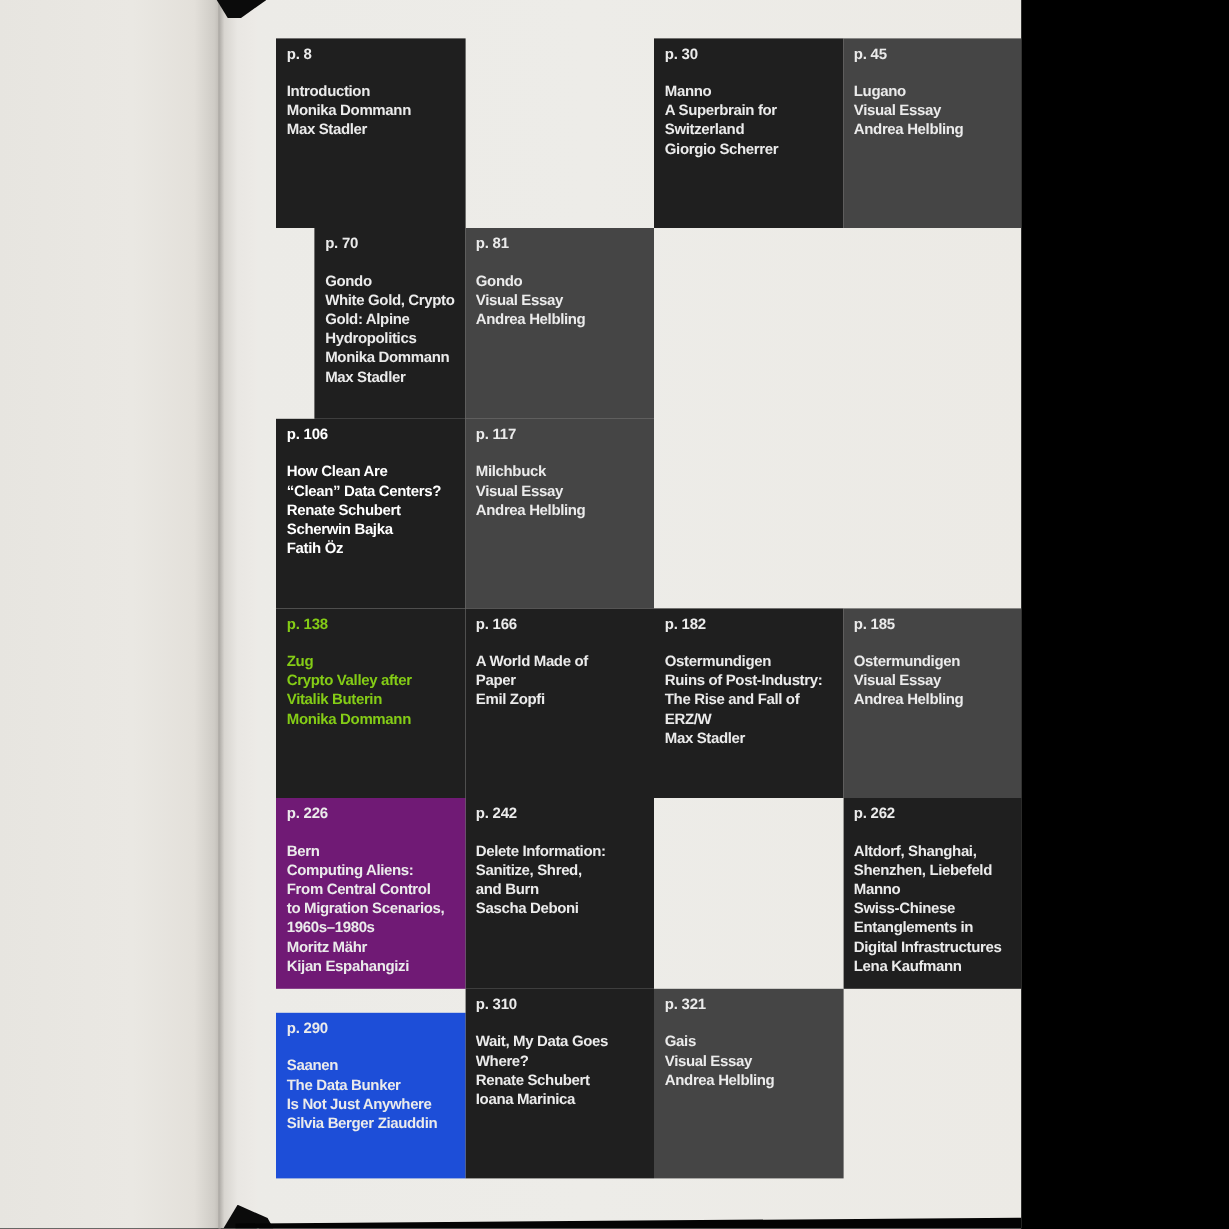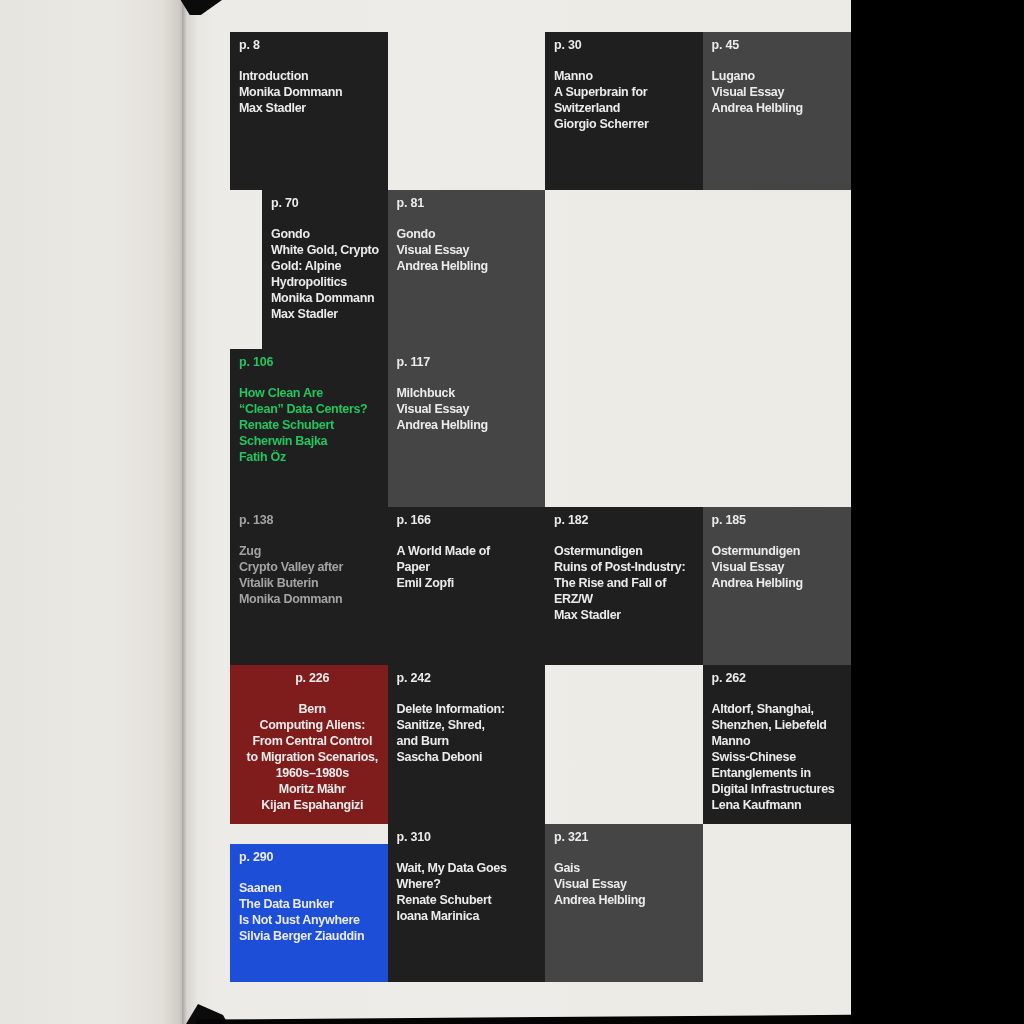--- a/index.html
+++ b/index.html
@@ -111,35 +111,35 @@
         <div class="tline">Hydropolitics</div>
         <div class="tline">Monika Dommann</div>
         <div class="tline">Max Stadler</div>
       </div>
       <div class="cell" style="grid-area: 2 / 2; background: rgb(69, 69, 69); color: rgb(235, 235, 235);">
         <div class="plabel">p. 81</div>
         <div class="tline">Gondo</div>
         <div class="tline">Visual Essay</div>
         <div class="tline">Andrea Helbling</div>
       </div>
-      <div class="cell" style="grid-area: 3 / 1; background: rgb(31, 31, 31); color: #22c55e;">
+      <div class="cell" style="grid-area: 3 / 1; background: rgb(31, 31, 31); color: #ffffff;">
         <div class="plabel">p. 106</div>
         <div class="tline">How Clean Are</div>
         <div class="tline">“Clean” Data Centers?</div>
         <div class="tline">Renate Schubert</div>
         <div class="tline">Scherwin Bajka</div>
         <div class="tline">Fatih Öz</div>
       </div>
       <div class="cell" style="grid-area: 3 / 2; background: rgb(69, 69, 69); color: rgb(235, 235, 235);">
         <div class="plabel">p. 117</div>
         <div class="tline">Milchbuck</div>
         <div class="tline">Visual Essay</div>
         <div class="tline">Andrea Helbling</div>
       </div>
-      <div class="cell" style="grid-area: 4 / 1; background: rgb(31, 31, 31); color: #a3a3a3;">
+      <div class="cell" style="grid-area: 4 / 1; background: rgb(31, 31, 31); color: #84cc16;">
         <div class="plabel">p. 138</div>
         <div class="tline">Zug</div>
         <div class="tline">Crypto Valley after</div>
         <div class="tline">Vitalik Buterin</div>
         <div class="tline">Monika Dommann</div>
       </div>
       <div class="cell" style="grid-area: 4 / 2; background: rgb(31, 31, 31); color: rgb(235, 235, 235);">
         <div class="plabel">p. 166</div>
         <div class="tline">A World Made of</div>
         <div class="tline">Paper</div>
@@ -152,21 +152,21 @@
         <div class="tline">The Rise and Fall of</div>
         <div class="tline">ERZ/W</div>
         <div class="tline">Max Stadler</div>
       </div>
       <div class="cell" style="grid-area: 4 / 4; background: rgb(69, 69, 69); color: rgb(235, 235, 235);">
         <div class="plabel">p. 185</div>
         <div class="tline">Ostermundigen</div>
         <div class="tline">Visual Essay</div>
         <div class="tline">Andrea Helbling</div>
       </div>
-      <div class="cell" style="grid-area: 5 / 1; background: #7f1d1d; color: rgb(235, 235, 235); text-align: center;">
+      <div class="cell" style="grid-area: 5 / 1; background: #701a75; color: rgb(235, 235, 235);">
         <div class="plabel">p. 226</div>
         <div class="tline">Bern</div>
         <div class="tline">Computing Aliens:</div>
         <div class="tline">From Central Control</div>
         <div class="tline">to Migration Scenarios,</div>
         <div class="tline">1960s–1980s</div>
         <div class="tline">Moritz Mähr</div>
         <div class="tline">Kijan Espahangizi</div>
       </div>
       <div class="cell" style="grid-area: 5 / 2; background: rgb(31, 31, 31); color: rgb(235, 235, 235);">

